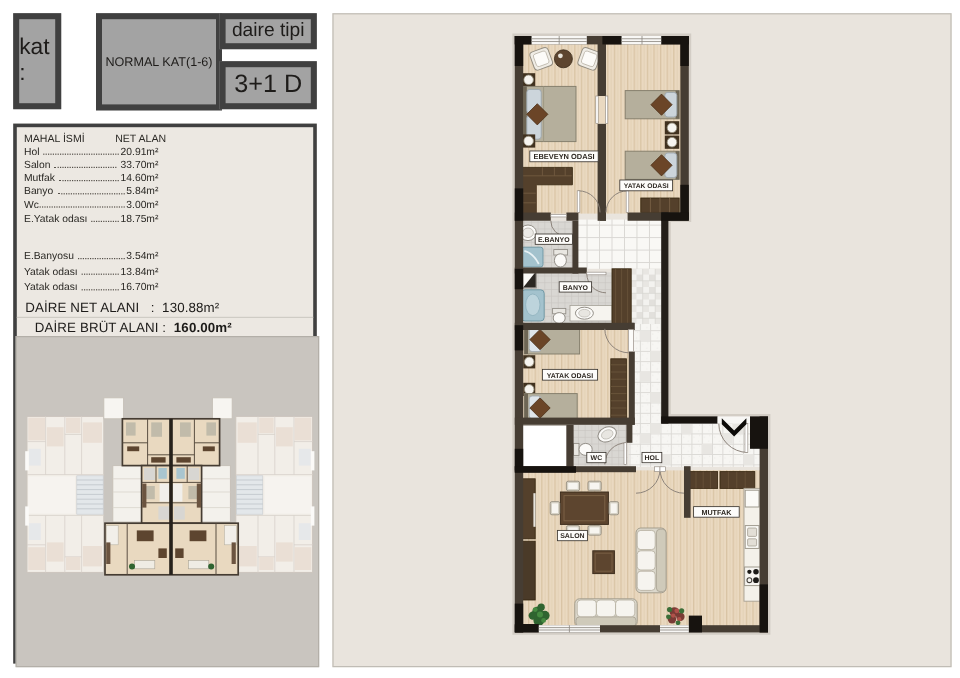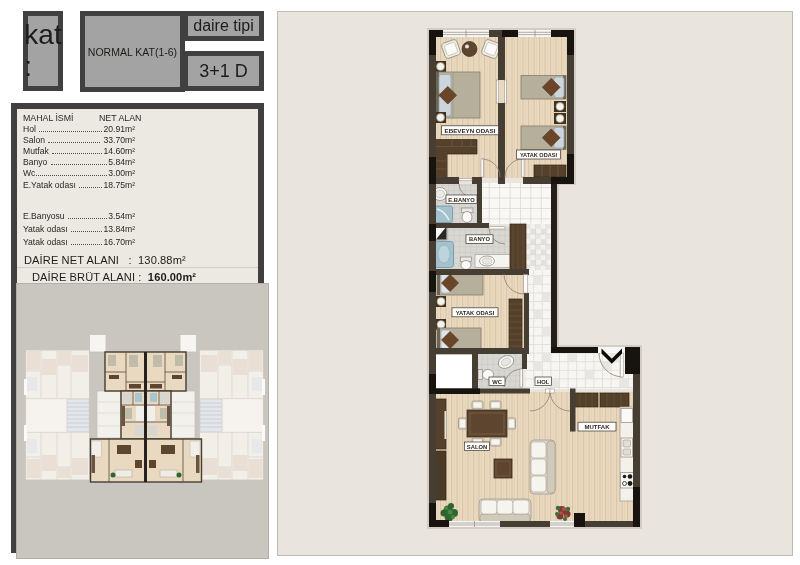--- a/index.html
+++ b/index.html
@@ -6,29 +6,29 @@
 body{width:800px;height:565px;position:relative;background:#ffffff;font-family:"Liberation Sans",sans-serif;overflow:hidden}
 .box{position:absolute;background:#a3a3a3;border:5px solid #404040;box-sizing:border-box;display:flex;align-items:center;justify-content:center;color:#1e1c1a}
 .row{display:flex;align-items:baseline;font-size:8.6px;line-height:9.1px;color:#2a2824;margin-top:2.0px}
 .row .lbl{white-space:pre}
 .row .dots{flex:1;border-bottom:1.1px dotted #55504a;margin:0 1px 2px 1px}
 .row .val{white-space:pre}
 </style>
 </head>
 <body>
 
-<div class="box" style="left:23px;top:11px;width:40px;height:80px;font-size:28px">kat :</div>
+<div class="box" style="left:11px;top:11px;width:40px;height:80px;font-size:19px">kat :</div>
 
 <div class="box" style="left:80px;top:11px;width:105px;height:81px;font-size:10.5px">NORMAL KAT(1-6)</div>
 
 <div class="box" style="left:183px;top:11px;width:81px;height:30px;font-size:16px">daire tipi</div>
 
-<div class="box" style="left:183px;top:51px;width:81px;height:40px;font-size:18px">3+1 D</div>
-
-<div style="position:absolute;left:11px;top:103px;width:253px;height:450px;background:#ece8e2;border:6px solid #404040;box-sizing:border-box">
+<div class="box" style="left:183px;top:51px;width:81px;height:40px;font-size:21px">3+1 D</div>
+
+<div style="position:absolute;left:11px;top:103px;width:253px;height:450px;background:#ece8e2;border:3px solid #404040;box-sizing:border-box">
 
   <div style="position:absolute;left:6px;top:4px;right:10px">
     <div style="display:flex;font-size:8.8px;color:#2a2824;margin-bottom:2px">
       <div style="width:76px">MAHAL İSMİ</div>
         <div>NET ALAN</div>
     </div>
     <div style="width:112px">
       <div class="row">
           <span class="lbl">Hol </span>
           <span class="dots"></span>

